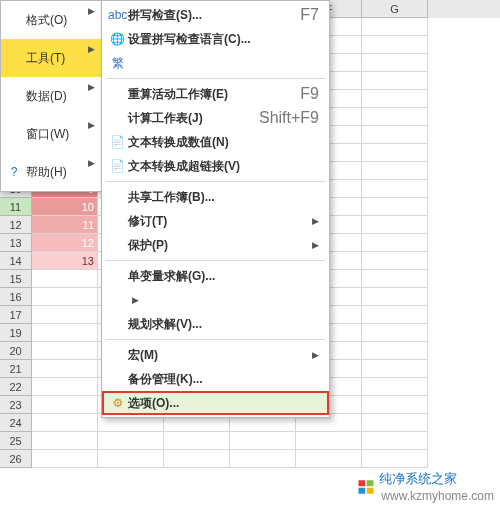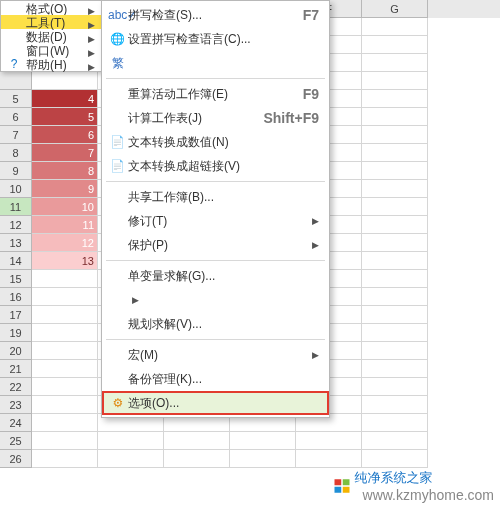--- a/index.html
+++ b/index.html
@@ -76,22 +76,23 @@
     position: absolute;
     left: 0; top: 0;
     width: 102px;
     background: #fff;
     border: 1px solid #b8b8b8;
     box-shadow: 2px 2px 5px rgba(0,0,0,0.25);
     font-size: 12px;
   }
   .main-menu .mitem {
     display: flex;
+    align-items: center;
     gap: 5px;
-    height: 14px;
+    height: 38px;
     padding: 0 6px 0 6px;
     position: relative;
     white-space: nowrap;
   }
   .main-menu .mitem .chev {
     position: absolute; right: 6px; top: 5px;
     font-size: 9px; color: #555;
   }
   .main-menu .mitem.hl {
     background: #fde047;
@@ -115,22 +116,22 @@
     align-items: center;
     height: 24px;
     padding: 0 10px 0 6px;
     white-space: nowrap;
     position: relative;
   }
   .submenu .sitem .icon {
     width: 20px; text-align:center; color:#3a75c4;
     font-size: 12px;
   }
-  .submenu .sitem .label { flex: 1; }
-  .submenu .sitem .shortcut { color:#777; font-size:14px;font-weight:bold; }
+  .submenu .sitem .label { flex: 1; font-weight: bold; }
+  .submenu .sitem .shortcut { color:#777; font-size:16px; }
   .submenu .sitem .chev {
     font-size: 9px; color:#555; margin-left:4px;
   }
   .submenu .sep {
     height: 1px; background:#d8d8d8; margin: 3px 4px;
   }
   .submenu .sitem.hl2 {
     background: #e8f3d9;
     outline: 2px solid #e23b2e;
     outline-offset: -2px;
@@ -141,21 +142,21 @@
   .watermark {
     position: absolute;
     right: 6px; bottom: 6px;
     display: flex; align-items: center; gap:4px;
     font-size: 13px; color:#1874c6;
     background: rgba(255,255,255,0);
     font-weight: 500;
     padding-left: 24px;
   }
   .watermark svg { width:18px; height:18px; }
-  .watermark .sub { font-size:14px; color:#888; margin-left:8px; }
+  .watermark .sub { font-size:12px; color:#888; margin-left:2px; }
 
   
   .shade-4 { background:#b23032; }
   .shade-5 { background:#bc4345; }
   .shade-6 { background:#c65557; }
   .shade-7 { background:#cf6668; }
   .shade-8 { background:#d87779; }
   .shade-9 { background:#e1898a; }
   .shade-10{ background:#e99a9b; }
   .shade-11{ background:#f0abac; }

